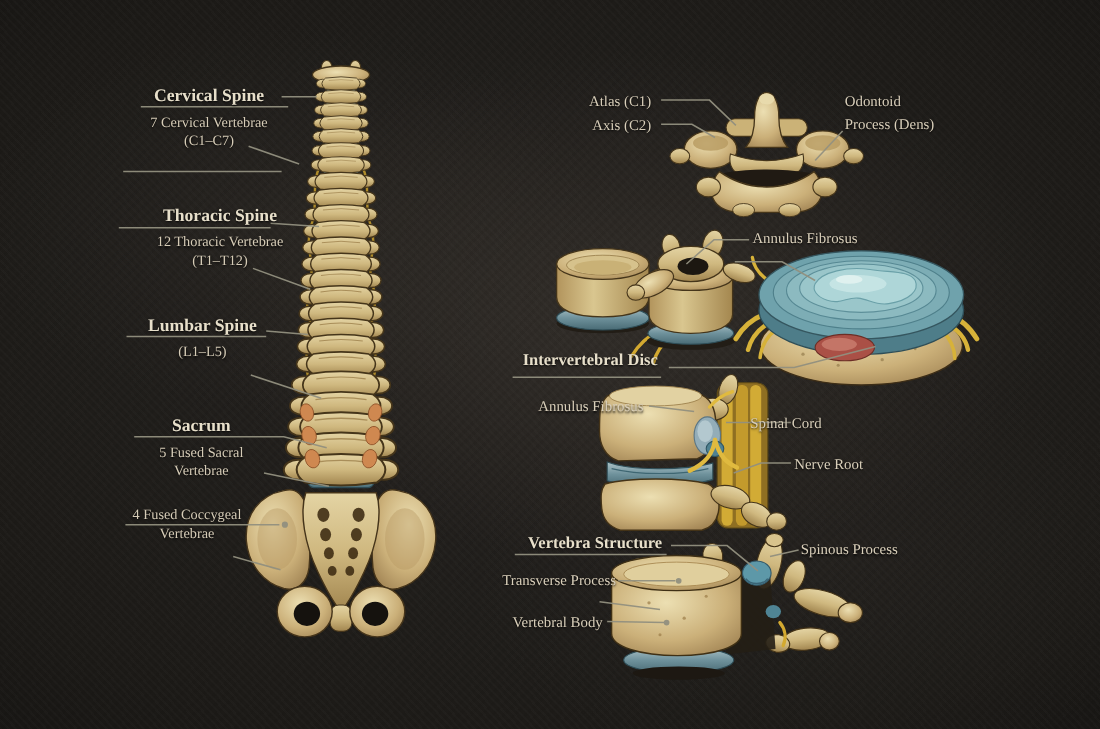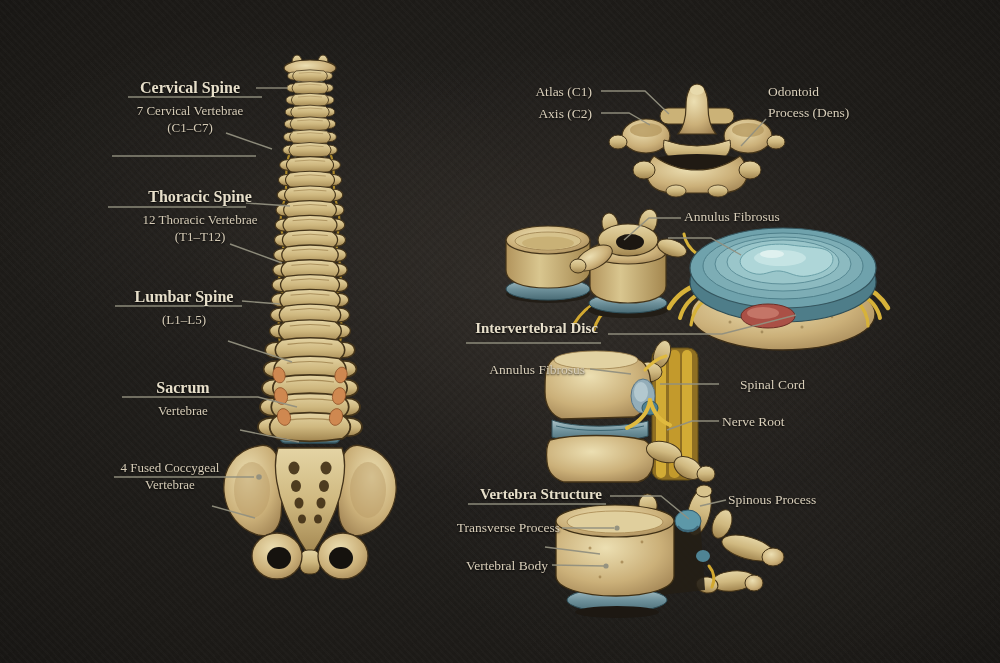--- a/index.html
+++ b/index.html
@@ -326,37 +326,38 @@
   <div class="s">(T1–T12)</div>
 </div>
 
 <div class="txt grp" style="left:104px;top:287px;width:160px;">
   <div class="h">Lumbar Spine</div>
   <div class="s">(L1–L5)</div>
 </div>
 
 <div class="txt grp" style="left:103px;top:378px;width:160px;">
   <div class="h">Sacrum</div>
+  <div class="s">5 Fused Sacral</div>
   <div class="s">Vertebrae</div>
 </div>
 
 <div class="txt grp" style="left:90px;top:459px;width:160px;">
   <div class="s">4 Fused Coccygeal</div>
   <div class="s">Vertebrae</div>
 </div>
 
 <div class="txt lbl ra" style="left:494px;top:83px;width:98px;">Atlas (C1)</div>
 <div class="txt lbl ra" style="left:494px;top:105px;width:98px;">Axis (C2)</div>
 <div class="txt lbl" style="left:768px;top:81px;width:150px;line-height:21px;">
   <div>Odontoid</div>
   <div>Process (Dens)</div>
 </div>
 <div class="txt lbl" style="left:684px;top:208px;width:130px;">Annulus Fibrosus</div>
 <div class="txt lblb ra" style="left:430px;top:320px;width:168px;">Intervertebral Disc</div>
 <div class="txt lbl ra" style="left:438px;top:361px;width:147px;">Annulus Fibrosus</div>
-<div class="txt lbl" style="left:740px;top:376px;width:110px;">Spinal Cord</div>
+<div class="txt lbl" style="left:682px;top:376px;width:110px;">Spinal Cord</div>
 <div class="txt lbl" style="left:722px;top:413px;width:110px;">Nerve Root</div>
 <div class="txt lblb ra" style="left:432px;top:486px;width:170px;">Vertebra Structure</div>
 <div class="txt lbl" style="left:728px;top:491px;width:120px;">Spinous Process</div>
 <div class="txt lbl ra" style="left:420px;top:519px;width:140px;">Transverse Process</div>
 <div class="txt lbl ra" style="left:420px;top:557px;width:128px;">Vertebral Body</div>
 
 </div>
 
 </body></html>

